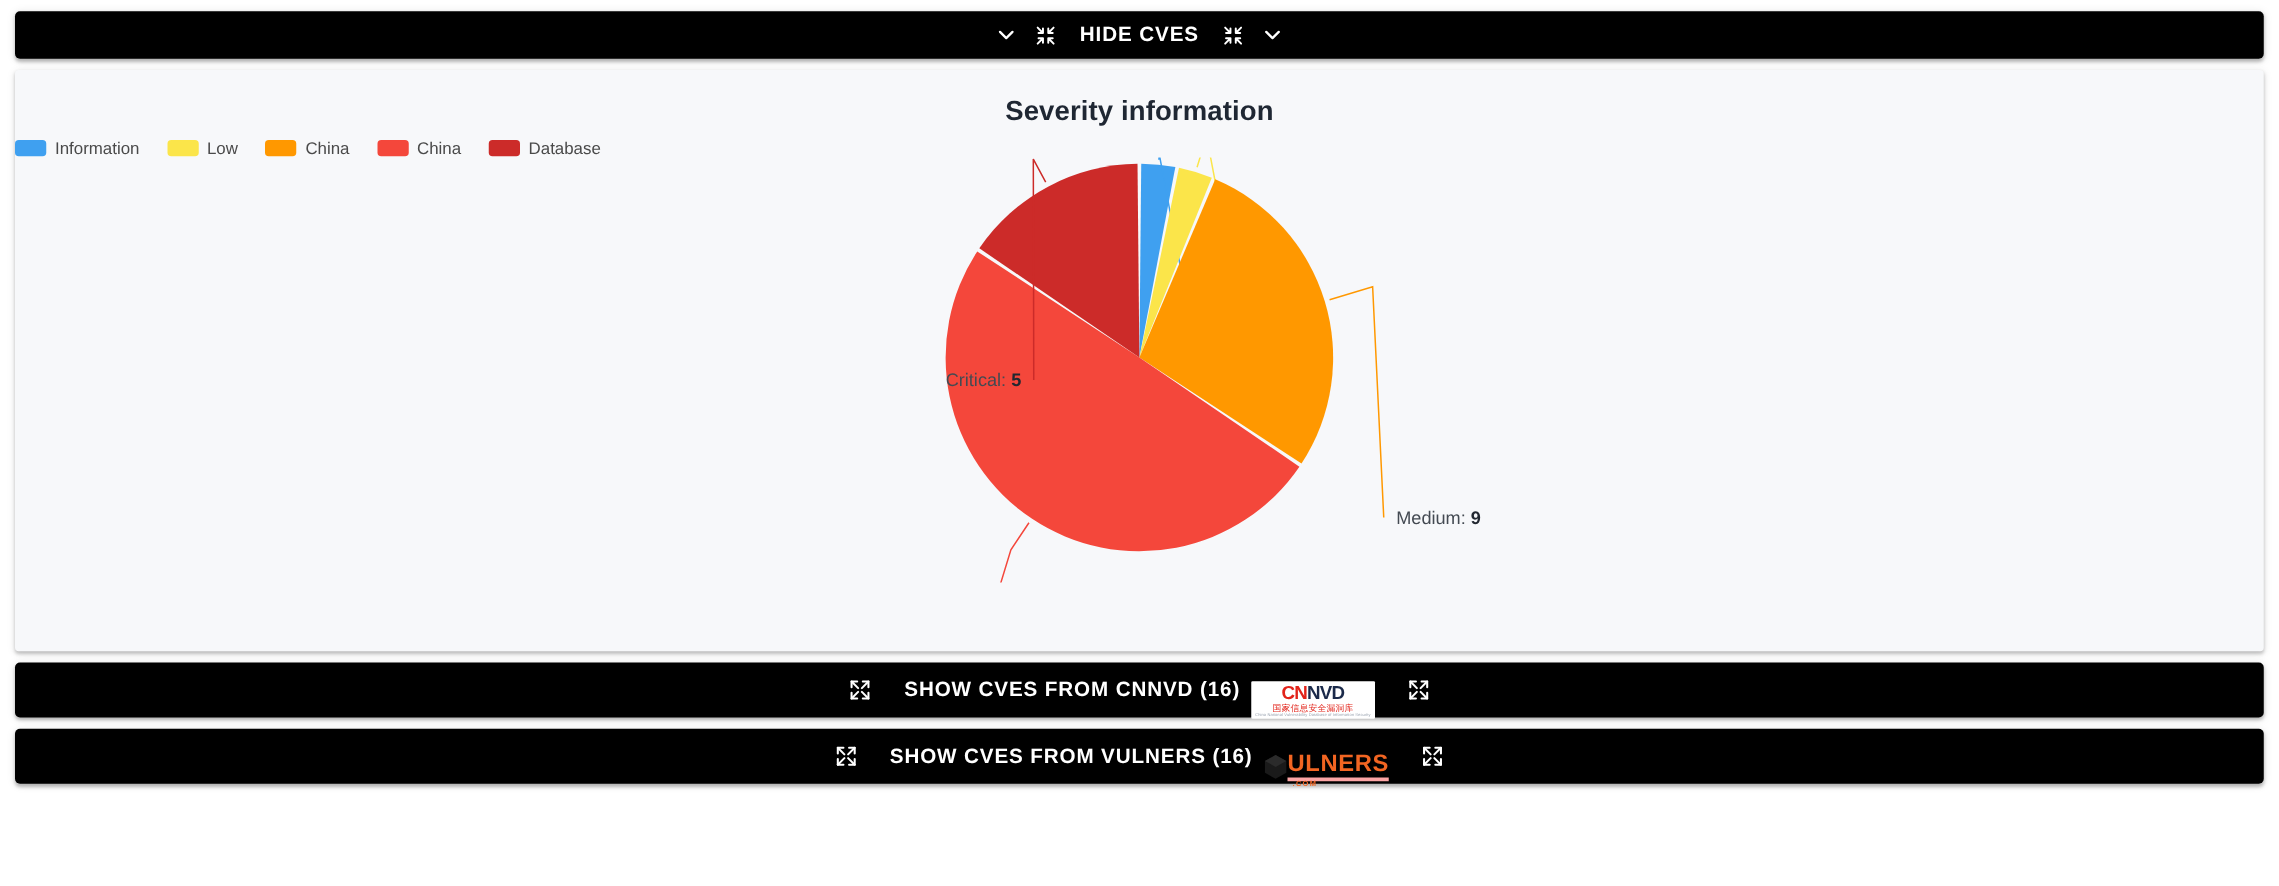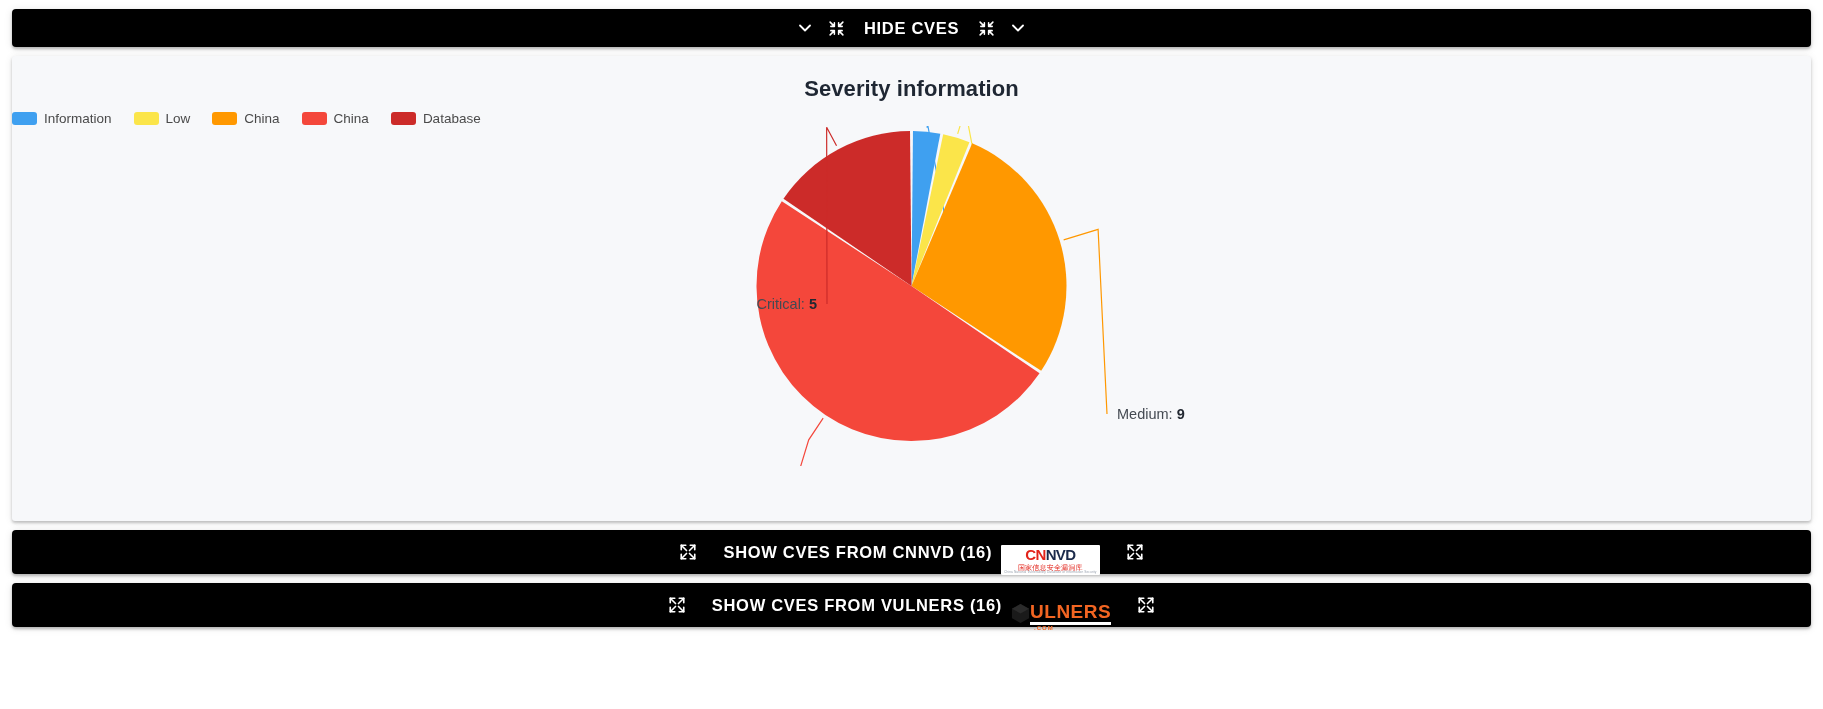--- a/index.html
+++ b/index.html
@@ -174,21 +174,21 @@
   .vulners-logo {
     display: inline-flex;
     align-items: center;
     line-height: 1;
   }
   .vulners-text {
     font-size: 19px;
     font-weight: bold;
     color: #f26522;
     letter-spacing: 0.5px;
-    border-bottom: 3px solid #ffffff;
+    border-bottom: 3px solid #fca5a5;
     padding-bottom: 1px;
     position: relative;
   }
   .vulners-com {
     position: absolute;
     left: 4px;
     bottom: -9px;
     font-size: 6px;
     color: #f26522;
     letter-spacing: 1px;

